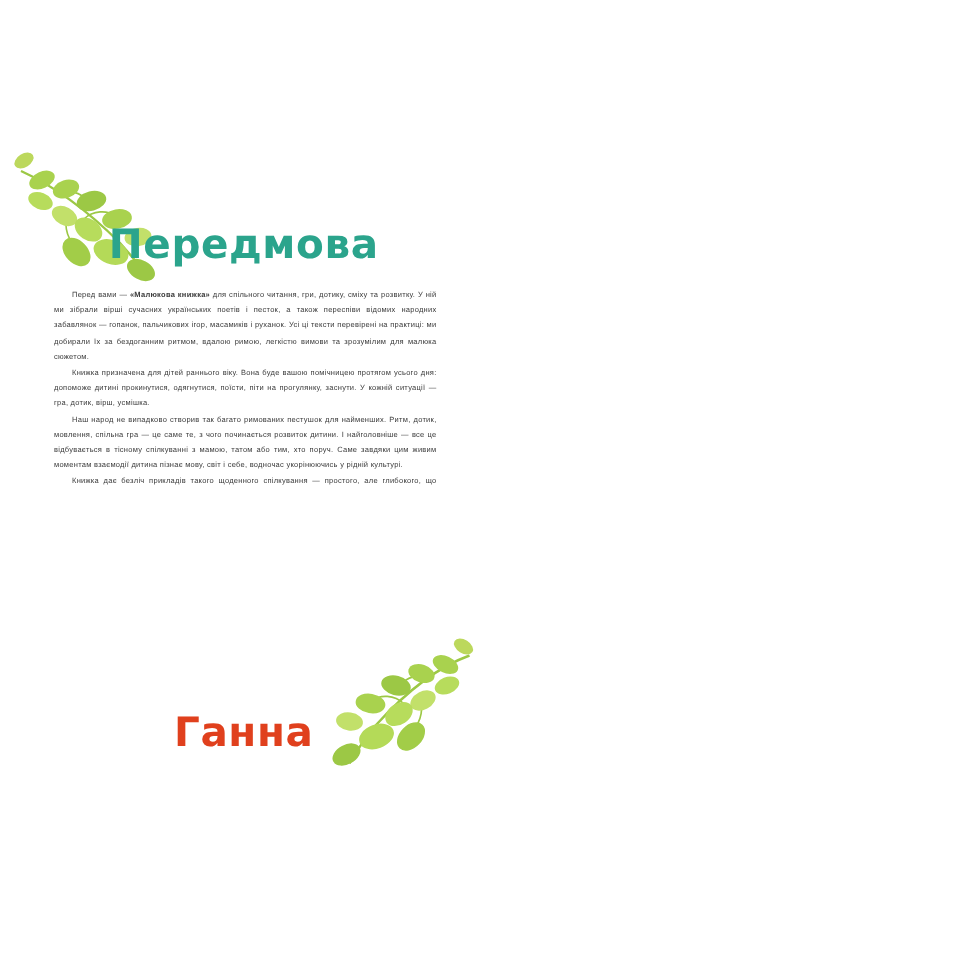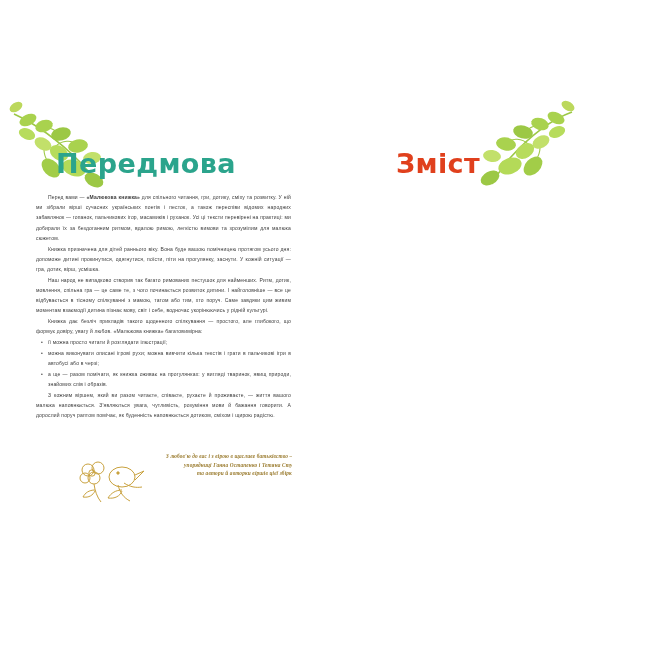--- a/index.html
+++ b/index.html
@@ -14,20 +14,21 @@
     font-family: "DejaVu Sans", sans-serif;
     position: relative;
   }
   .spread {
     position: absolute;
     left: 0; top: 0;
     width: 584px;
     height: 650px;
     background: #ffffff;
     display: flex;
+    flex-direction: column;
   }
   .page {
     position: relative;
     height: 650px;
     box-sizing: border-box;
     overflow: hidden;
   }
   .page-left { width: 325px; }
   .page-right { width: 325px; }
 
@@ -197,16 +198,16 @@
         <ellipse cx="47" cy="34" rx="10" ry="6.5" transform="rotate(14 47 34)" fill="#9cc845"></ellipse>
         <ellipse cx="49" cy="53" rx="10" ry="7" transform="rotate(-34 49 53)" fill="#b7dc5c"></ellipse>
         <ellipse cx="30" cy="46" rx="10" ry="6.5" transform="rotate(10 30 46)" fill="#a9d24e"></ellipse>
         <ellipse cx="57" cy="68" rx="11" ry="7.5" transform="rotate(-46 57 68)" fill="#a2cd48"></ellipse>
         <ellipse cx="34" cy="68" rx="12" ry="8" transform="rotate(-20 34 68)" fill="#b4da58"></ellipse>
         <ellipse cx="16" cy="58" rx="9" ry="6" transform="rotate(8 16 58)" fill="#c2e06a"></ellipse>
         <ellipse cx="14" cy="80" rx="10" ry="6.5" transform="rotate(-28 14 80)" fill="#9cc845"></ellipse>
       </svg>
     </div>
 
-    <div class="heading heading-contents" style="color: rgb(224, 64, 29);">Зміст</div>
+    <div class="heading heading-contents" style="color: rgb(224, 64, 29);">Ганна</div>
 
   </div>
 </div>
 
 </body></html>

